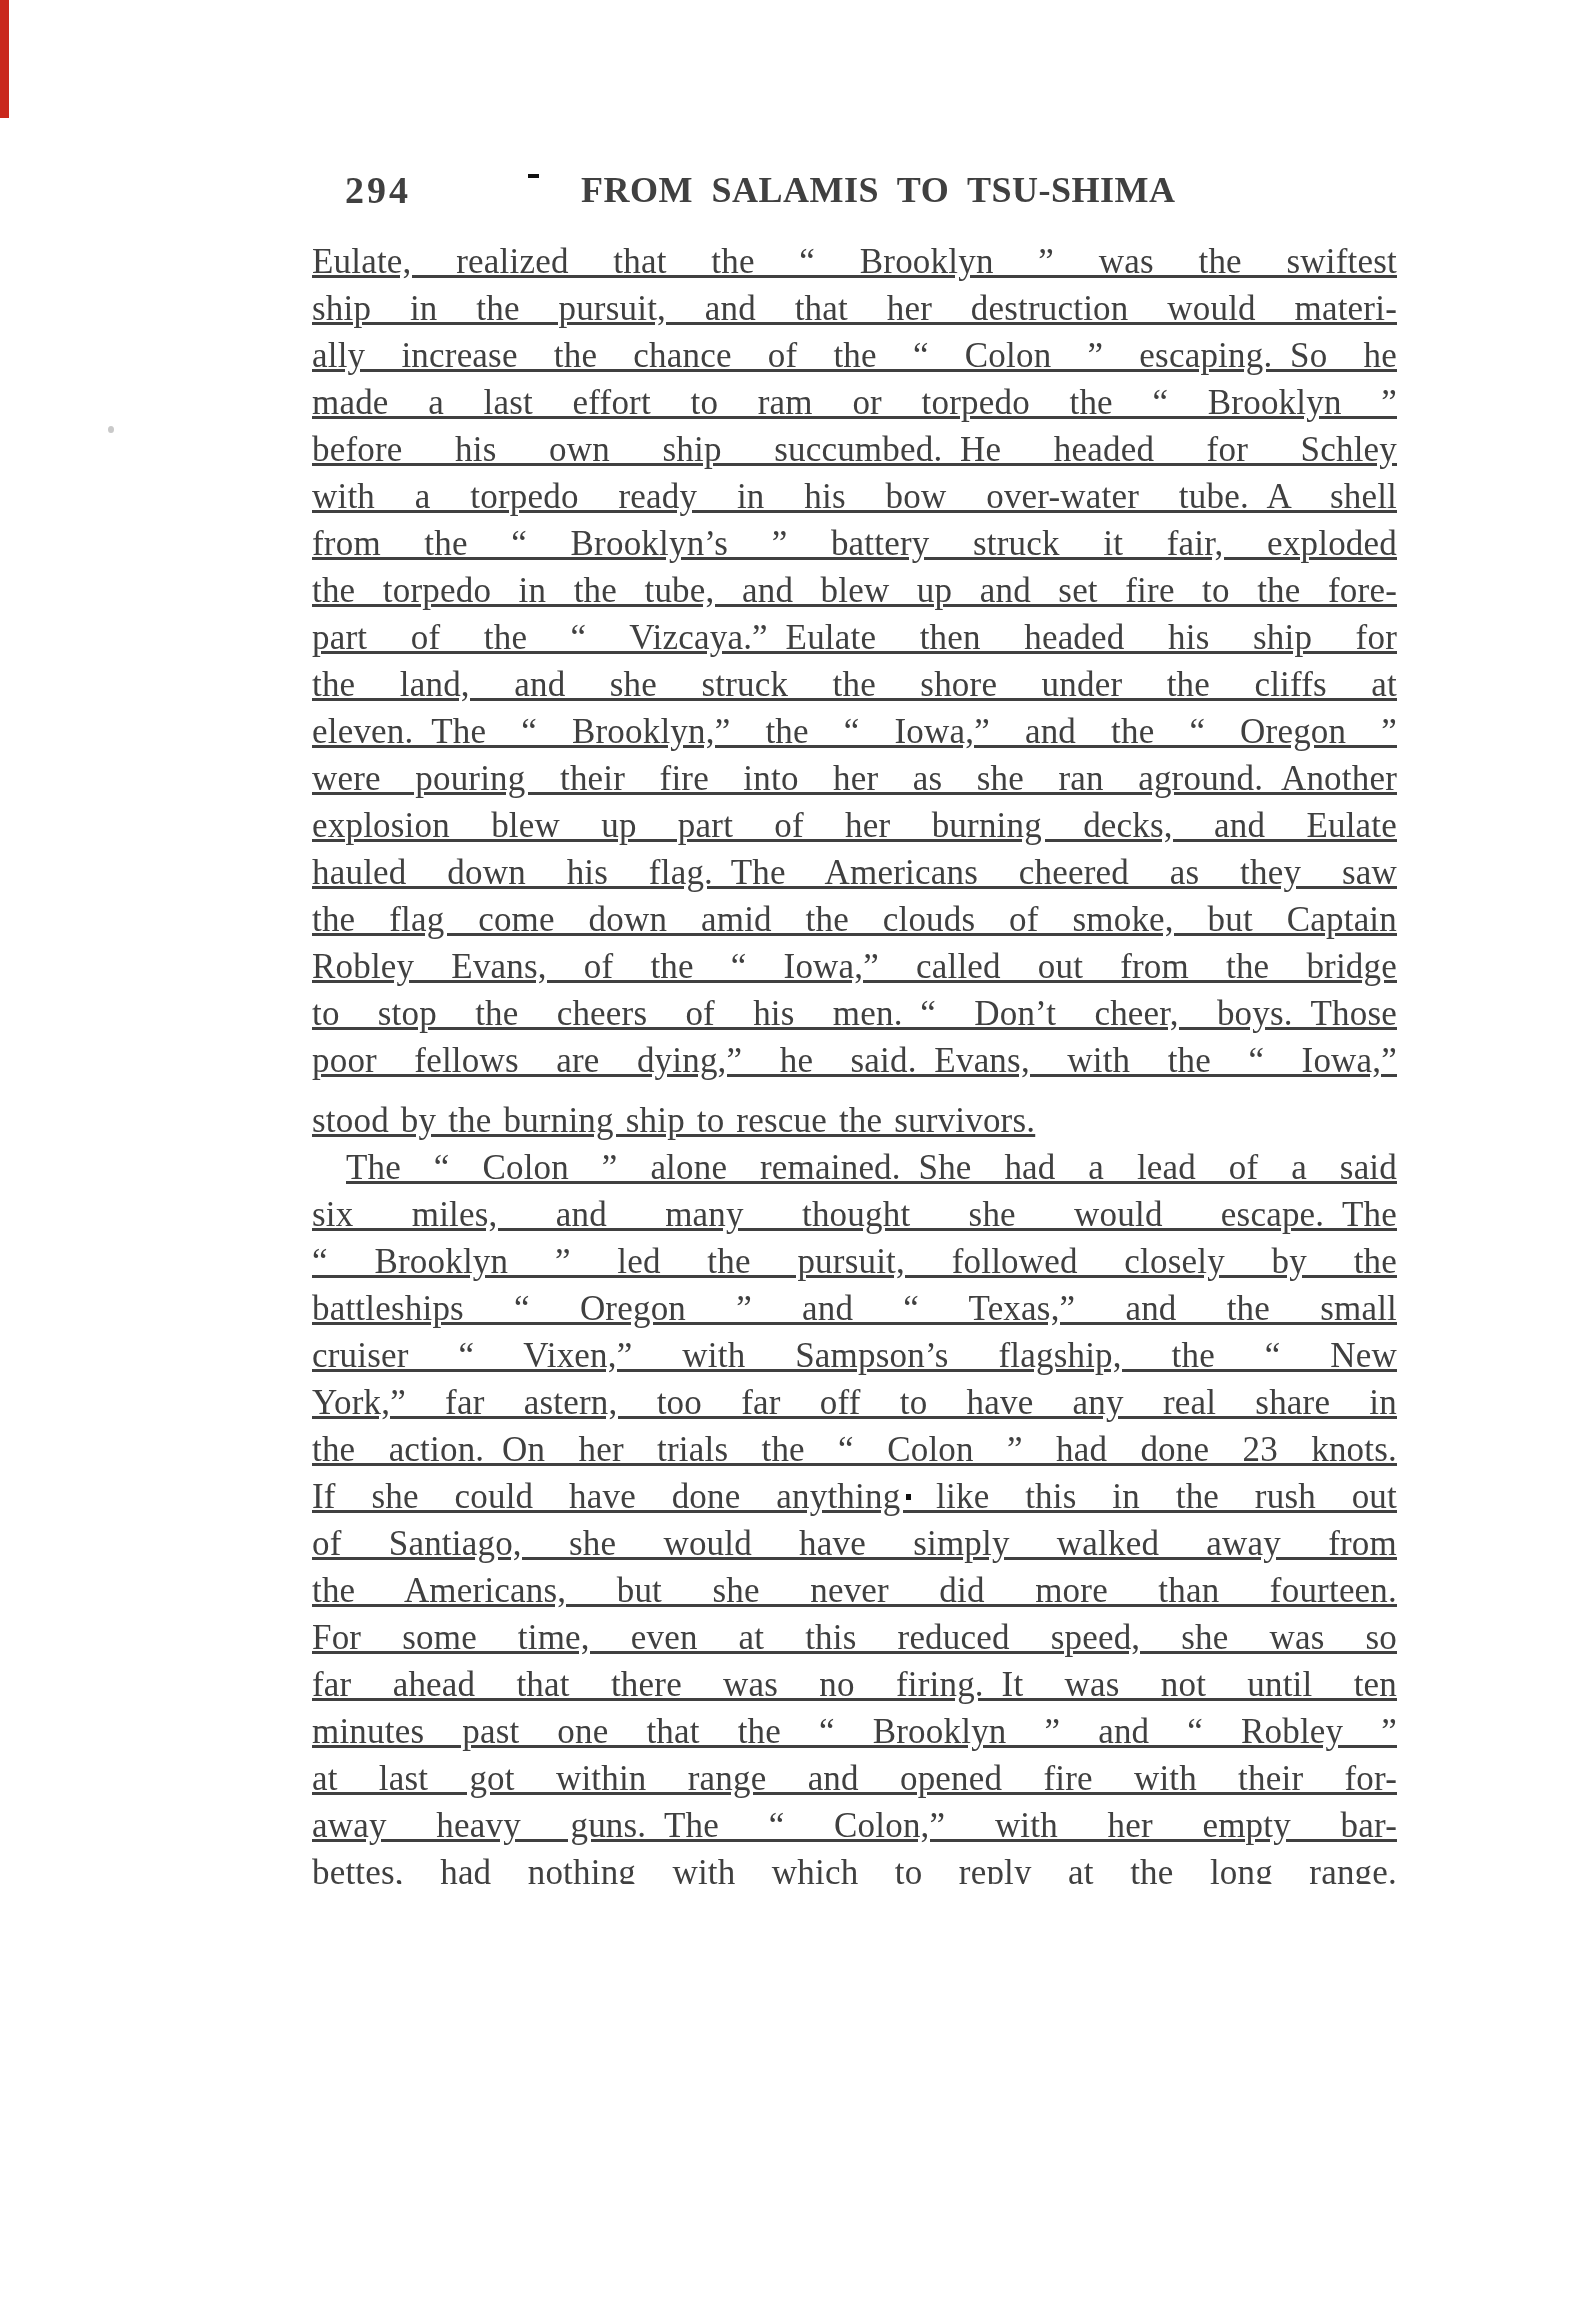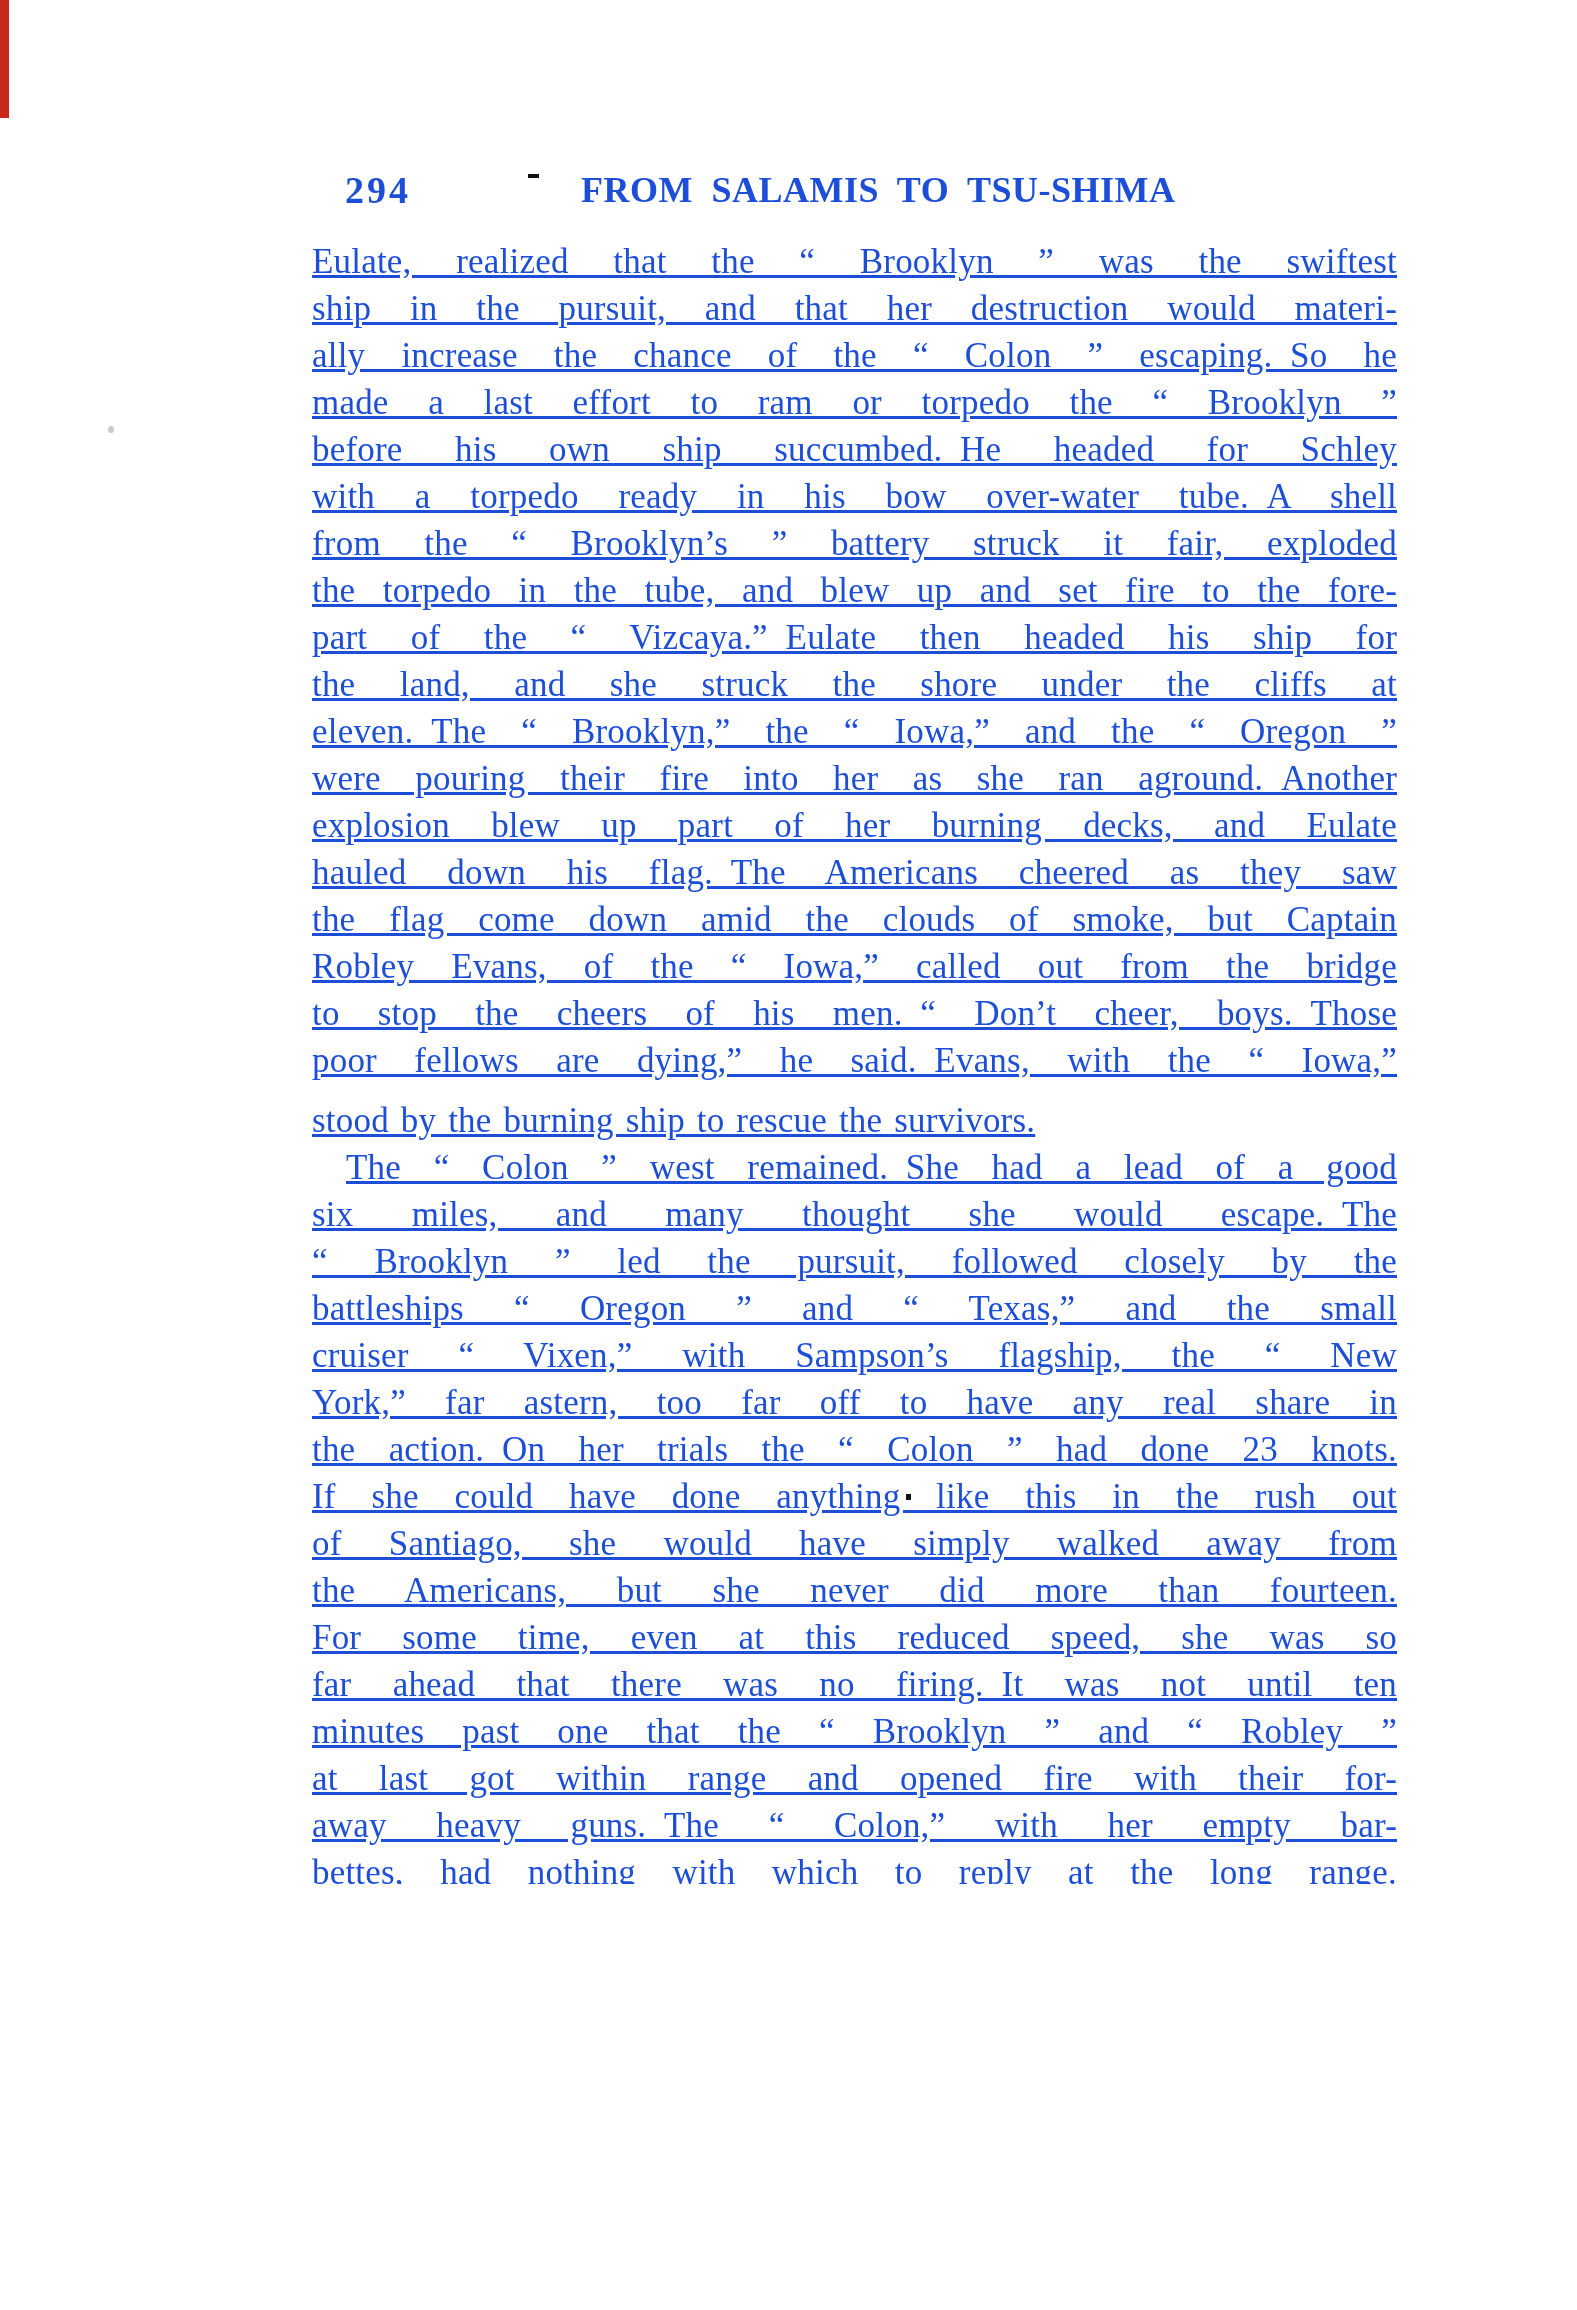--- a/index.html
+++ b/index.html
@@ -3,21 +3,21 @@
 <meta charset="utf-8">
 <style>
   html, body { margin: 0; padding: 0; background: #ffffff; }
   .page {
     position: relative;
     width: 1577px;
     height: 1884px;
     background: #ffffff;
     overflow: hidden;
     font-family: "Liberation Serif", "DejaVu Serif", serif;
-    color: #1d4ed8;
+    color: #404040;
   }
   .edge-mark {
     position: absolute;
     left: 0;
     width: 9px;
   }
   .edge-mark.top { top: 0; height: 118px; }
   .edge-mark.bottom { top: 2192px; height: 118px; }
 
   .running-head {
@@ -96,21 +96,21 @@
       <div class="line">the land, and she struck the shore under the cliffs at</div>
       <div class="line">eleven. The “ Brooklyn,” the “ Iowa,” and the “ Oregon ”</div>
       <div class="line">were pouring their fire into her as she ran aground. Another</div>
       <div class="line">explosion blew up part of her burning decks, and Eulate</div>
       <div class="line">hauled down his flag. The Americans cheered as they saw</div>
       <div class="line">the flag come down amid the clouds of smoke, but Captain</div>
       <div class="line">Robley Evans, of the “ Iowa,” called out from the bridge</div>
       <div class="line">to stop the cheers of his men. “ Don’t cheer, boys. Those</div>
       <div class="line">poor fellows are dying,” he said. Evans, with the “ Iowa,”</div>
       <div class="line ragged">stood by the burning ship to rescue the survivors.</div>
-      <div class="line indent">The “ Colon ” west remained. She had a lead of a good</div>
+      <div class="line indent">The “ Colon ” alone remained. She had a lead of a said</div>
       <div class="line">six miles, and many thought she would escape. The</div>
       <div class="line">“ Brooklyn ” led the pursuit, followed closely by the</div>
       <div class="line">battleships “ Oregon ” and “ Texas,” and the small</div>
       <div class="line">cruiser “ Vixen,” with Sampson’s flagship, the “ New</div>
       <div class="line">York,” far astern, too far off to have any real share in</div>
       <div class="line">the action. On her trials the “ Colon ” had done 23 knots.</div>
       <div class="line">If she could have done anything like this in the rush out</div>
       <div class="line">of Santiago, she would have simply walked away from</div>
       <div class="line">the Americans, but she never did more than fourteen.</div>
       <div class="line">For some time, even at this reduced speed, she was so</div>

